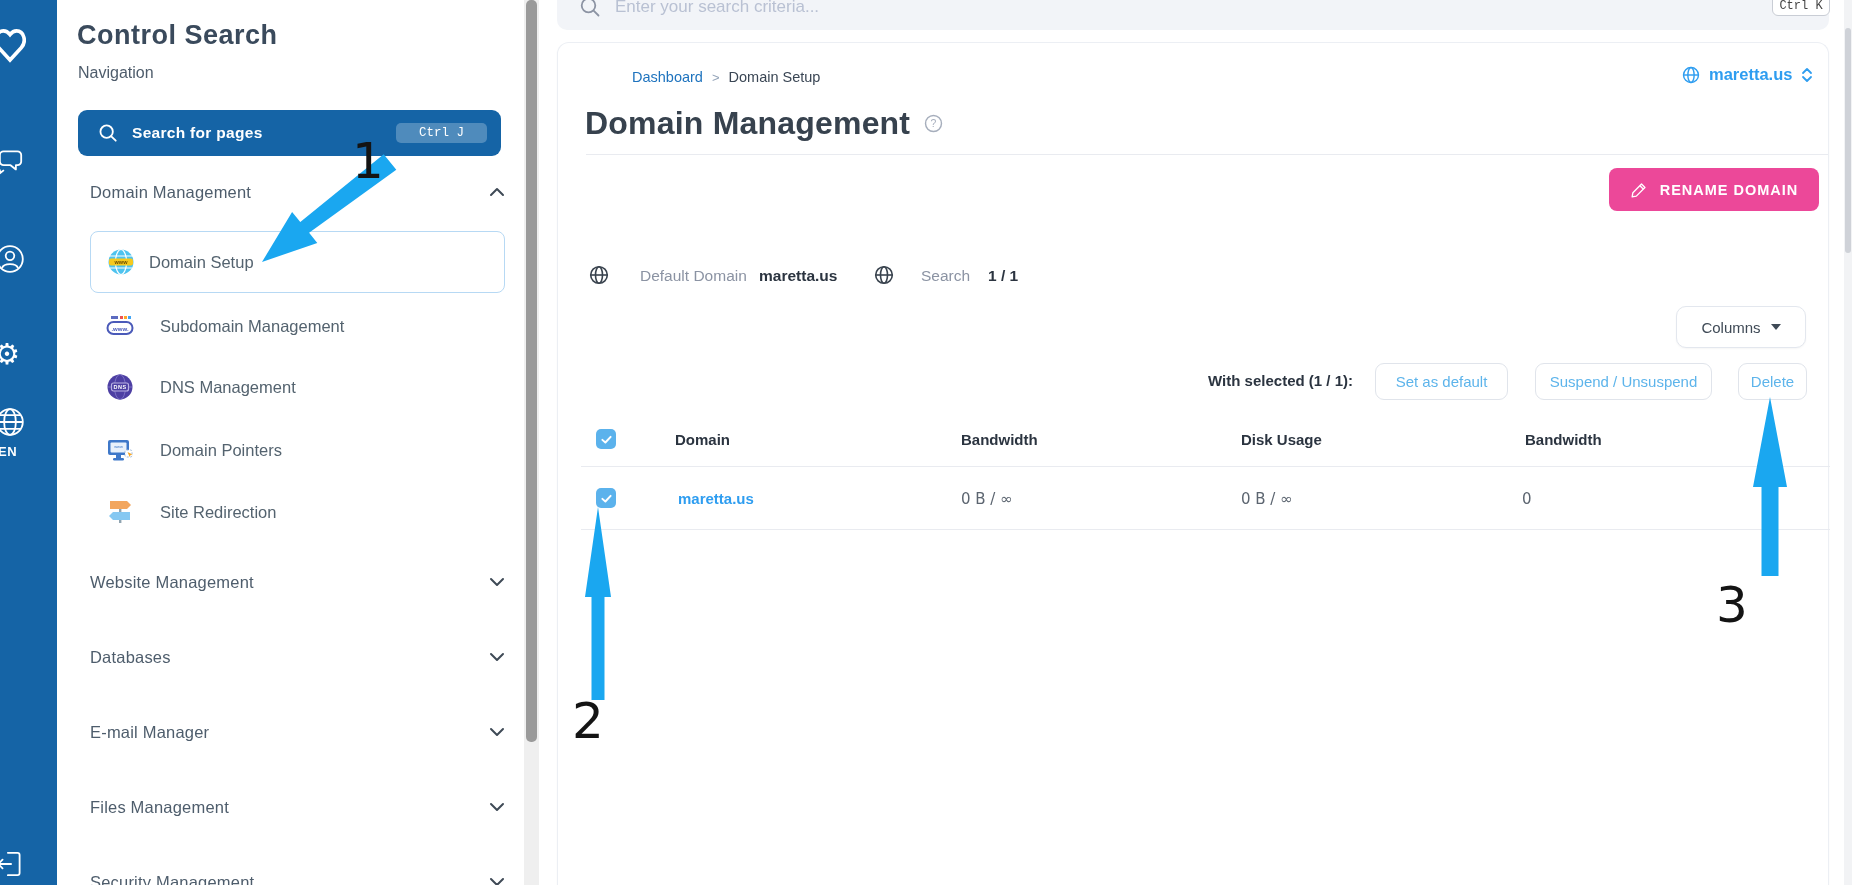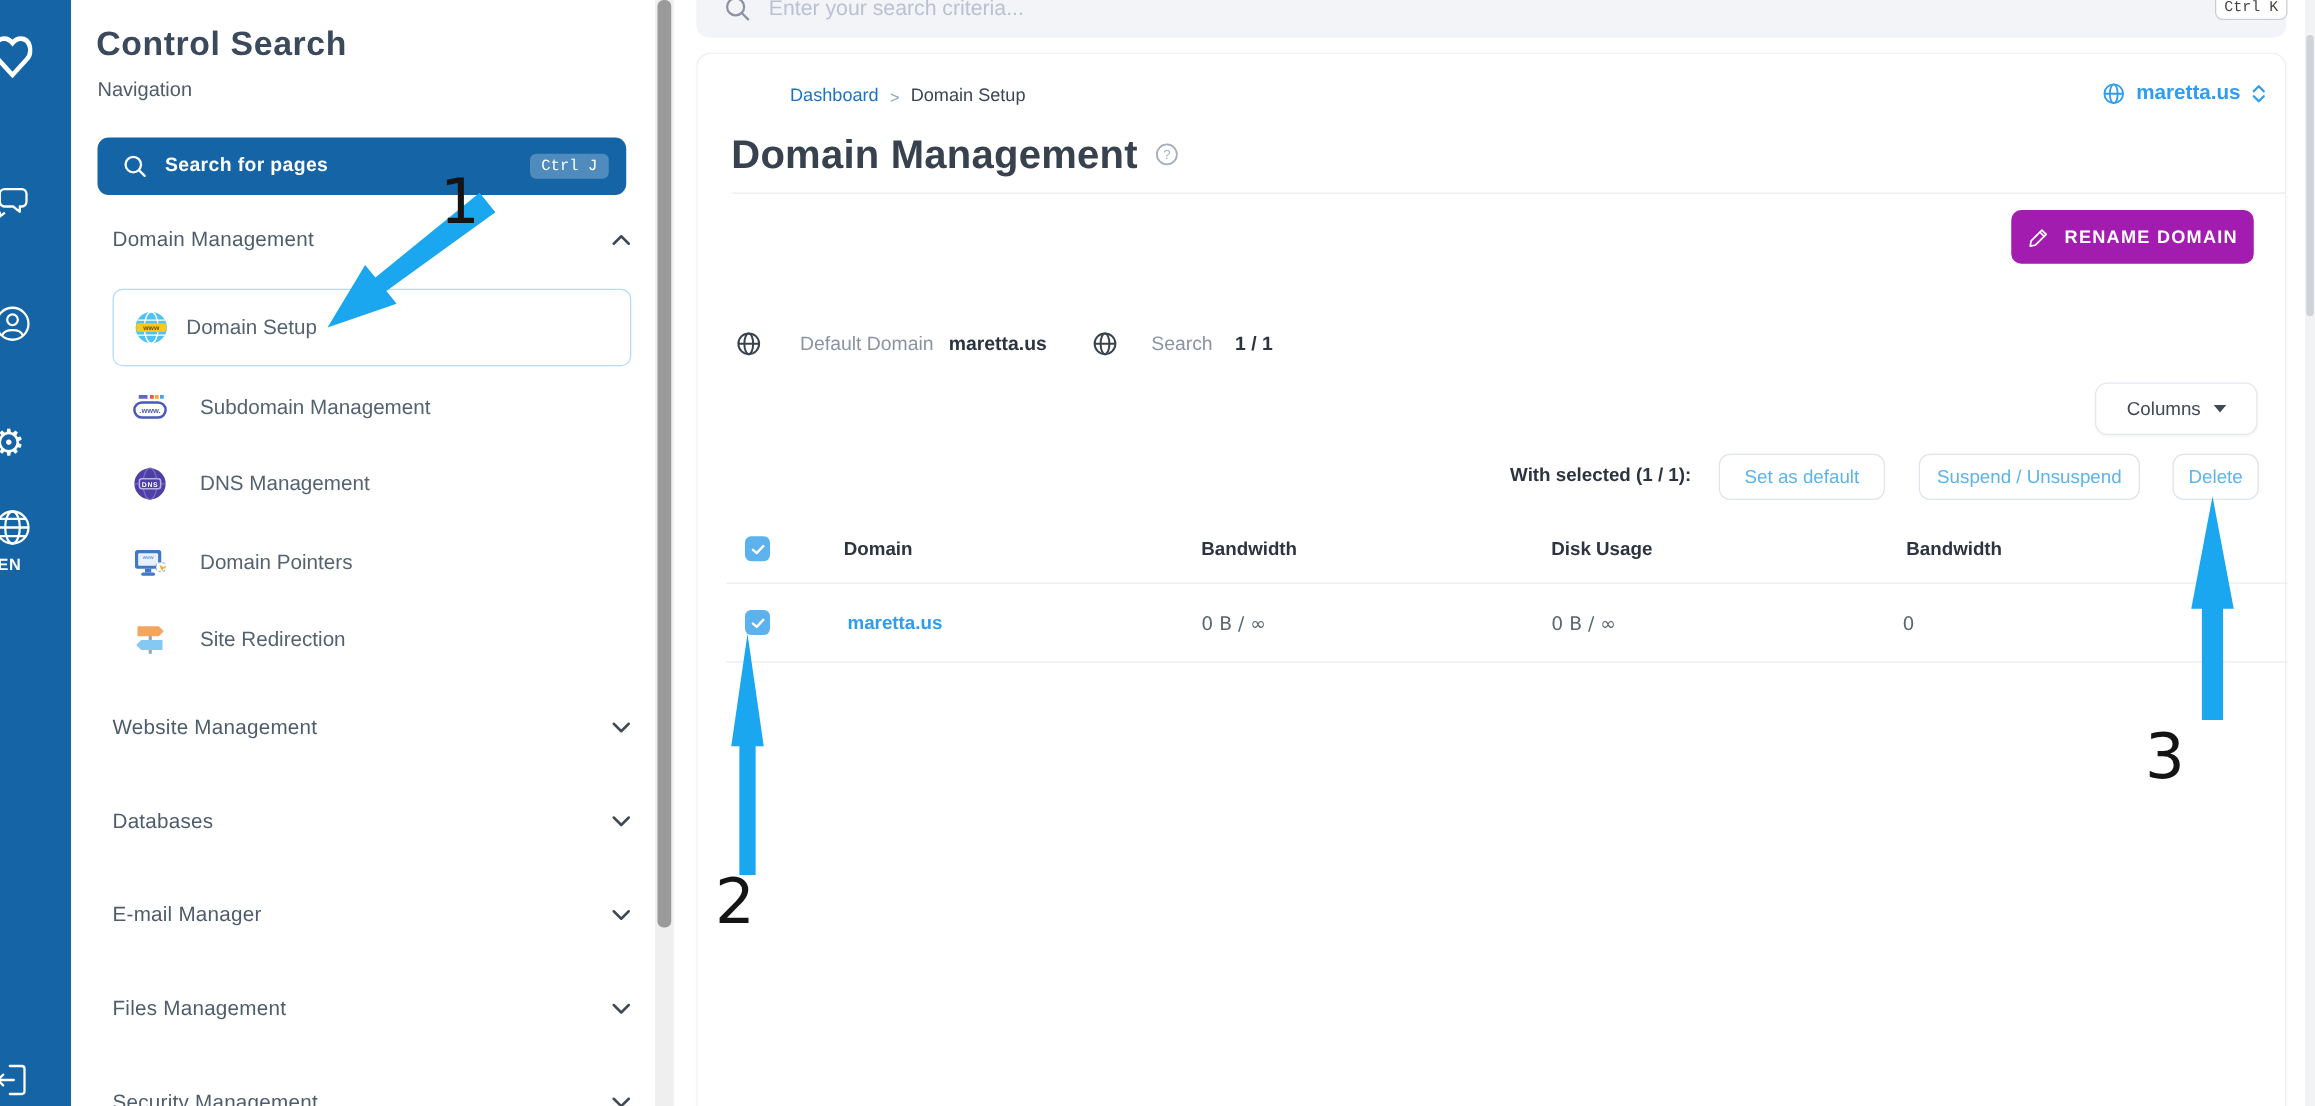--- a/index.html
+++ b/index.html
@@ -15,21 +15,21 @@
 
   
   .sb { position:absolute; left:57px; top:0; width:467px; height:885px; background:#fff; }
   .sb-title { position:absolute; left:20px; top:20px; font-size:27px; font-weight:600; color:#3A4A5C; letter-spacing:.5px; }
   .sb-sub { position:absolute; left:21px; top:64px; font-size:16px; color:#4E5C6B; }
   .sb-search { position:absolute; left:21px; top:110px; width:423px; height:46px; background:#1564A6;
                border-radius:9px; display:flex; align-items:center; cursor:pointer; }
   .sb-search svg { width:20px; height:20px; margin-left:20px; }
   .sb-search-label { color:#fff; font-size:15.5px; font-weight:700; letter-spacing:.3px; margin-left:14px; flex:1; }
   .kbd-j { background:rgba(255,255,255,.25); color:#fff; font-family:"Liberation Mono", monospace;
-           font-size:12.5px; padding:3px 9px; border-radius:5px; margin-right:14px; }
+           font-size:12.5px; padding:3px 23px; border-radius:5px; margin-right:14px; }
   .sb-sec { position:absolute; left:33px; width:415px; height:24px; display:flex; align-items:center;
             justify-content:space-between; cursor:pointer; }
   .sb-sec-label { font-size:16.5px; color:#4E5D6C; letter-spacing:.2px; }
   .active-box { position:absolute; left:33px; top:231px; width:415px; height:62px; border:1.5px solid #B7D9F4;
                 border-radius:8px; background:#fff; display:flex; align-items:center; padding-left:15px; gap:13px; cursor:pointer; }
   .sb-item { position:absolute; left:48px; height:30px; display:flex; align-items:center; gap:25px; cursor:pointer; }
   .sb-item-label, .active-label { font-size:16.5px; color:#54636F; }
   .mini-ic { width:30px; height:30px; flex:0 0 30px; }
   .mini-ic svg { width:30px; height:30px; }
 
@@ -54,21 +54,21 @@
           box-shadow:0 1px 2px rgba(30,40,70,.04); }
   .crumb { position:absolute; left:30px; top:26px; display:flex; gap:9px; align-items:center; font-size:14.5px;margin-left:44px; }
   .crumb-home { color:#1E73BE; cursor:pointer; }
   .crumb-sep { color:#93A3B8; font-size:13px; }
   .crumb-cur { color:#3A4654; }
   .dom-sel { position:absolute; left:1124px; top:22px; display:flex; align-items:center; gap:9px; cursor:pointer; }
   .dom-sel-label { color:#2E9DF0; font-size:16.5px; font-weight:700; }
   .title-row { position:absolute; left:27px; top:62px; display:flex; align-items:center; gap:14px; }
   .page-title { font-size:32px; font-weight:600; color:#37424E; letter-spacing:.2px; }
   .hr { position:absolute; background:#E9EBF0; height:1px; }
-  .btn-rename { position:absolute; left:1051px; top:125px; width:194px; height:43px; background:#a21caf;
+  .btn-rename { position:absolute; left:1051px; top:125px; width:210px; height:43px; background:#ec4899;
                 border:none; border-radius:8px; display:flex; align-items:center; justify-content:center; gap:12px; cursor:pointer; }
   .btn-rename span { color:#fff; font-size:14.5px; font-weight:700; letter-spacing:1px; }
   .defrow { position:absolute; left:0; top:221px; width:100%; height:26px; }
   .defrow .lab { position:absolute; top:3px; font-size:15.5px; color:#8B93A3; }
   .defrow .val { position:absolute; top:3px; font-size:15.5px; font-weight:700; color:#2B3440; }
   .btn-columns { position:absolute; left:1118px; top:263px; width:130px; height:42px; background:#fff;
                  border:1px solid #E3E7EE; border-radius:10px; box-shadow:0 1px 2px rgba(0,0,0,.04);
                  display:flex; align-items:center; justify-content:center; gap:10px; cursor:pointer; }
   .btn-columns span { font-size:15px; color:#3F4A56; }
   .caret-down { width:0; height:0; border-left:5px solid transparent; border-right:5px solid transparent;

